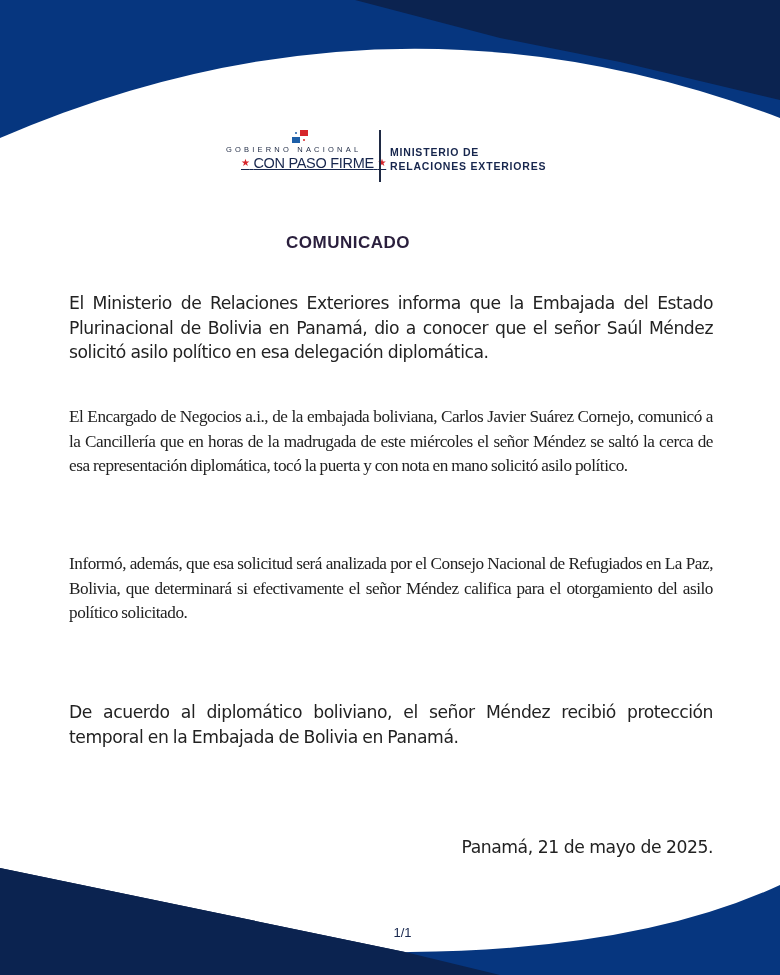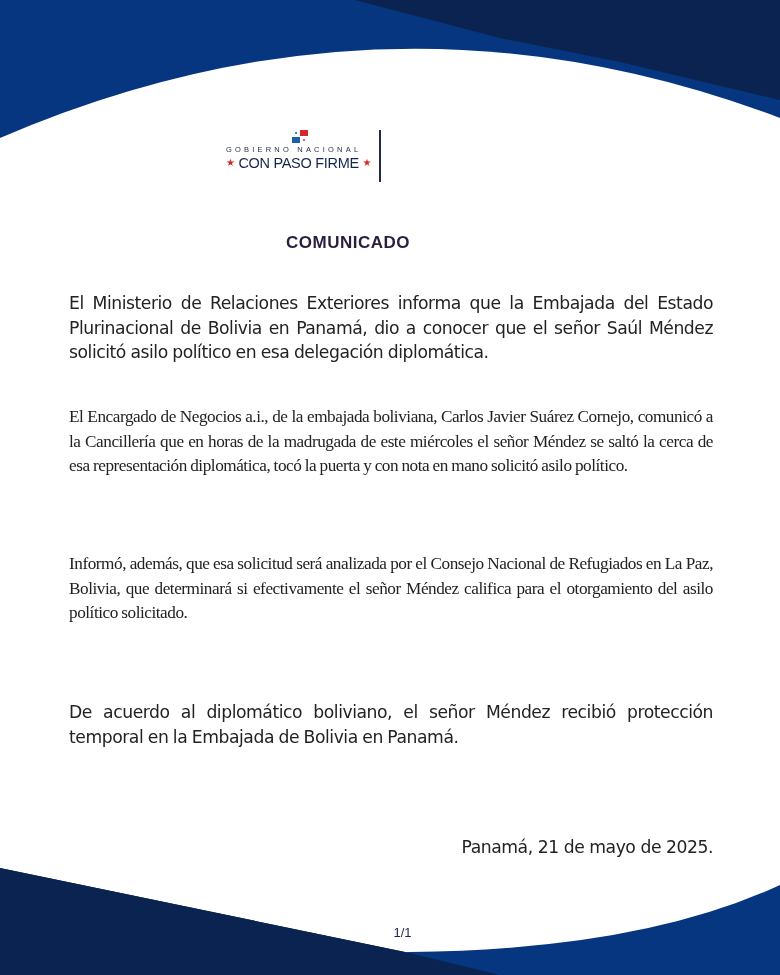--- a/index.html
+++ b/index.html
@@ -2,21 +2,21 @@
 <html><head>
   <meta charset="utf-8">
   <style>
     html, body { margin:0; padding:0; }
     body { width:780px; height:975px; position:relative; overflow:hidden; background:#ffffff; font-family:"Liberation Sans", sans-serif; }
     .bg { position:absolute; left:0; top:0; width:780px; height:975px; }
     .logo { position:absolute; top:128px; left:0; width:696px; height:56px; }
     .logo-left { position:absolute; left:226px; top:0; width:130px; height:56px; text-align:center; }
     .flag { position:absolute; left:63px; top:2px; width:20px; height:14px; }
     .gob { position:absolute; left:0; top:17px; width:130px; font-size:7.5px; letter-spacing:3.2px; color:#1f2a44; white-space:nowrap; text-align:center; }
-    .paso { position:absolute; left:0; top:27px; width:130px; font-size:14.5px; color:#17264d; white-space:nowrap; text-align:center; letter-spacing:-0.3px; }
+    .paso { position:absolute; left:15px; top:27px; width:130px; font-size:14.5px; color:#17264d; white-space:nowrap; text-align:center; letter-spacing:-0.3px;text-decoration:underline; }
     .paso .star { color:#d6262b; font-size:10px; vertical-align:2px; }
     .divider { position:absolute; left:379px; top:2px; width:1.5px; height:52px; background:#1f2a44; }
     .logo-right { position:absolute; left:390px; top:17px; font-size:10.5px; font-weight:bold; color:#17264d; letter-spacing:0.8px; line-height:14px; white-space:nowrap; }
     .title { position:absolute; top:233px; left:0; width:696px; text-align:center; font-size:17px; font-weight:bold; color:#2a1f3d; letter-spacing:0.5px; }
     .body-text { position:absolute; left:69px; width:644px; font-family:"DejaVu Sans", sans-serif; font-size:17.2px; line-height:24.6px; color:#222; text-align:justify; letter-spacing:-0.45px; word-spacing:-0.5px; }
     .p1 { top:283px;margin-top:8px; }
     .p2 { top:405px;font-family:Liberation Serif, serif; }
     .p3 { top:552px;font-family:Liberation Serif, serif; }
     .p4 { top:700px; }
     .date { position:absolute; top:798px; right:67px; font-family:"DejaVu Sans", sans-serif; font-size:17.2px; color:#222; letter-spacing:-0.45px;margin-top:39px; }
@@ -45,20 +45,24 @@
       <circle cx="15" cy="10" r="1" fill="#d6262b"></circle>
     </svg>
     <div class="gob">GOBIERNO NACIONAL</div>
     <div class="paso">
       <span class="star">★</span>
       <span>CON PASO FIRME</span>
       <span class="star">★</span>
     </div>
   </div>
   <div class="divider"></div>
+  <div class="logo-right">
+    <div>MINISTERIO DE</div>
+    <div>RELACIONES EXTERIORES</div>
+  </div>
 </div>
 
 <div class="title">COMUNICADO</div>
 
 <div class="body-text p1">El Ministerio de Relaciones Exteriores informa que la Embajada del Estado Plurinacional de Bolivia en Panamá, dio a conocer que el señor Saúl Méndez solicitó asilo político en esa delegación diplomática.</div>
 <div class="body-text p2">El Encargado de Negocios a.i., de la embajada boliviana, Carlos Javier Suárez Cornejo, comunicó a la Cancillería que en horas de la madrugada de este miércoles el señor Méndez se saltó la cerca de esa representación diplomática, tocó la puerta y con nota en mano solicitó asilo político.</div>
 <div class="body-text p3">Informó, además, que esa solicitud será analizada por el Consejo Nacional de Refugiados en La Paz, Bolivia, que determinará si efectivamente el señor Méndez califica para el otorgamiento del asilo político solicitado.</div>
 <div class="body-text p4">De acuerdo al diplomático boliviano, el señor Méndez recibió protección temporal en la Embajada de Bolivia en Panamá.</div>
 
 <div class="date">Panamá, 21 de mayo de 2025.</div>

